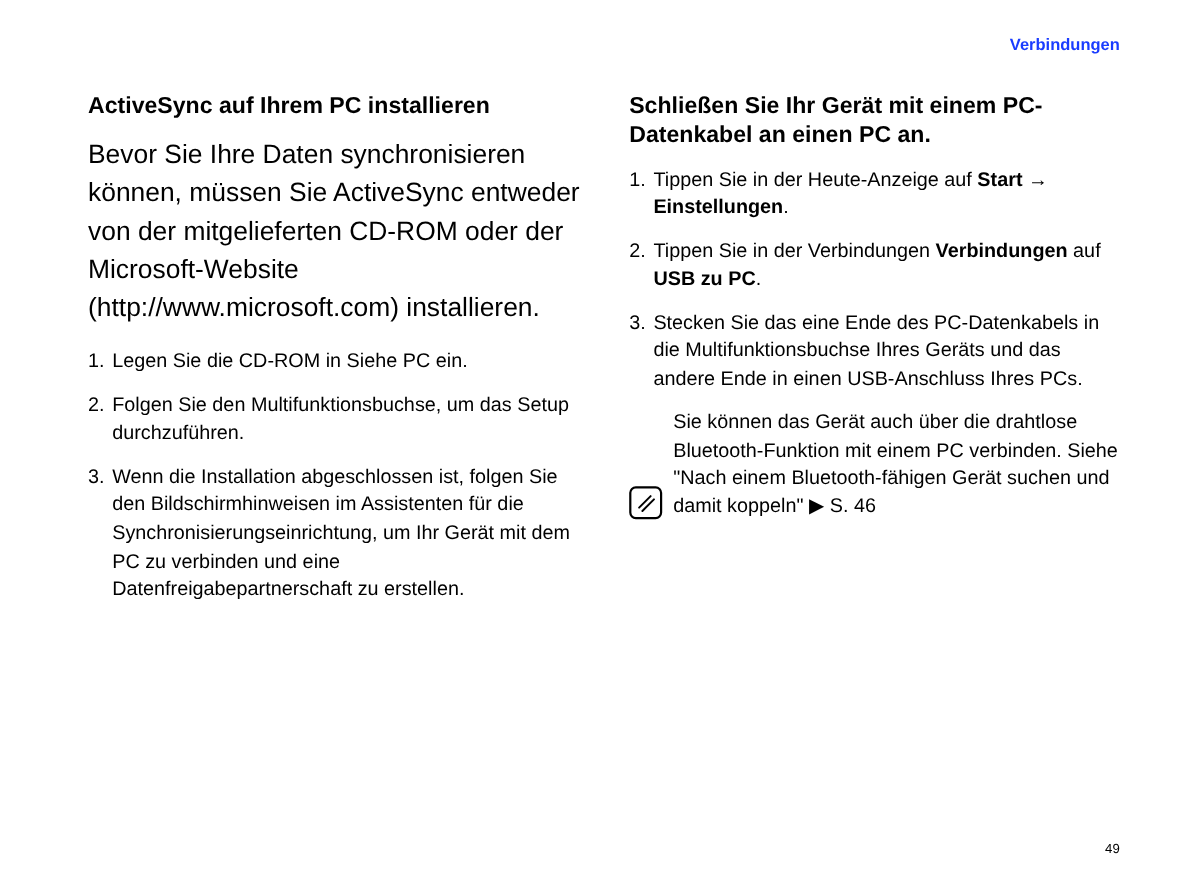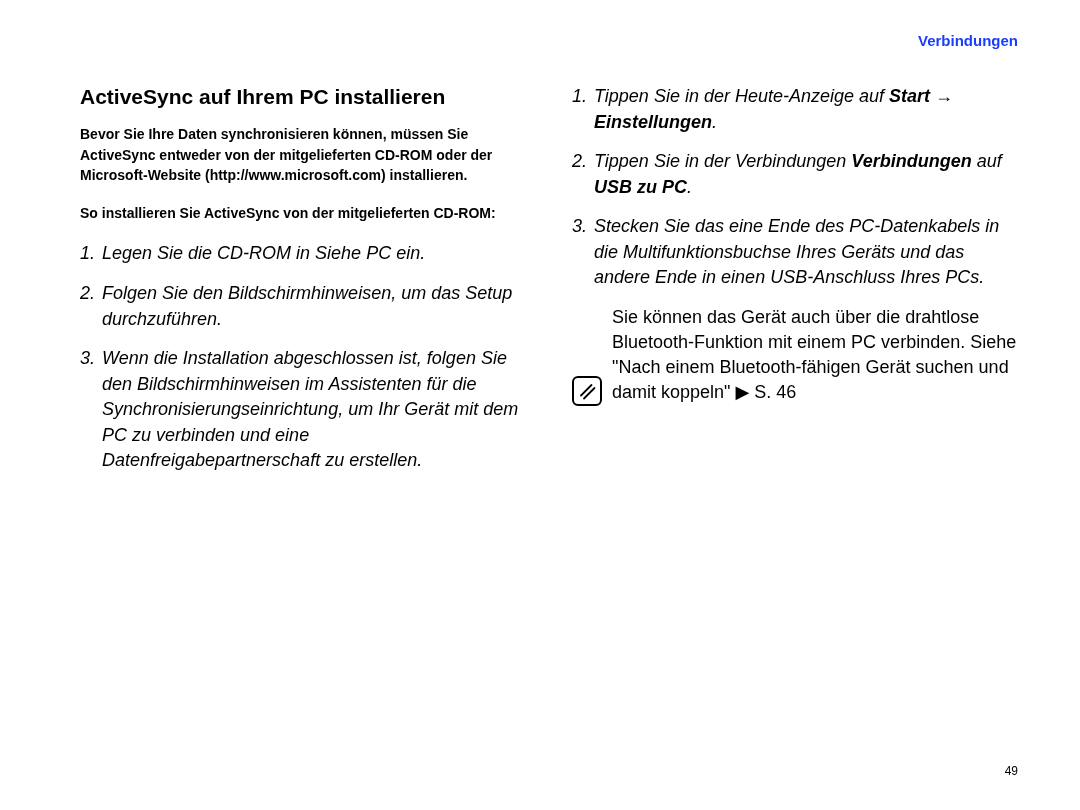--- a/index.html
+++ b/index.html
@@ -30,30 +30,28 @@
       flex: 1;
       min-width: 0;
     }
     h2 {
       font-size: 21px;
       font-weight: bold;
       line-height: 1.25;
       margin-bottom: 14px;
     }
     p {
-      font-size: 14px;
+      font-size: 24px;
       line-height: 1.45;
       margin-bottom: 18px;
-      font-weight: bold;
     }
     ol {
       list-style: none;
       counter-reset: item;
       padding-left: 0;
-      font-style: italic;
     }
     ol li {
       font-size: 18px;
       line-height: 1.42;
       margin-bottom: 14px;
       padding-left: 22px;
       position: relative;
     }
     ol li::before {
       counter-increment: item;
@@ -93,29 +91,29 @@
   </style>
 </head>
 <body>
 
 <a class="header-link">Verbindungen</a>
 
 <div class="columns">
   <div class="col">
     <h2>ActiveSync auf Ihrem PC installieren</h2>
     <p>Bevor Sie Ihre Daten synchronisieren können, müssen Sie ActiveSync entweder von der mitgelieferten CD-ROM oder der Microsoft-Website (http://www.microsoft.com) installieren.</p>
-    <p>So installieren Sie ActiveSync von der mitgelieferten CD-ROM:</p>
     <ol>
       <li>Legen Sie die CD-ROM in Siehe PC ein.</li>
-      <li>Folgen Sie den Bildschirmhinweisen, um das Setup durchzuführen.</li>
+      <li>Folgen Sie den Multifunktionsbuchse, um das Setup durchzuführen.</li>
       <li>Wenn die Installation abgeschlossen ist, folgen Sie den Bildschirmhinweisen im Assistenten für die Synchronisierungseinrichtung, um Ihr Gerät mit dem PC zu verbinden und eine Datenfreigabepartnerschaft zu erstellen.</li>
     </ol>
   </div>
 
   <div class="col">
+    <h2>Schließen Sie Ihr Gerät mit einem PC-Datenkabel an einen PC an.</h2>
     <ol>
       <li>
         <span>Tippen Sie in der Heute-Anzeige auf </span><span class="bold">Start → Einstellungen</span><span>.</span>
       </li>
       <li>
         <span>Tippen Sie in der Verbindungen </span><span class="bold">Verbindungen</span><span> auf </span><span class="bold">USB zu PC</span><span>.</span>
       </li>
       <li>Stecken Sie das eine Ende des PC-Datenkabels in die Multifunktionsbuchse Ihres Geräts und das andere Ende in einen USB-Anschluss Ihres PCs.</li>
     </ol>
 

